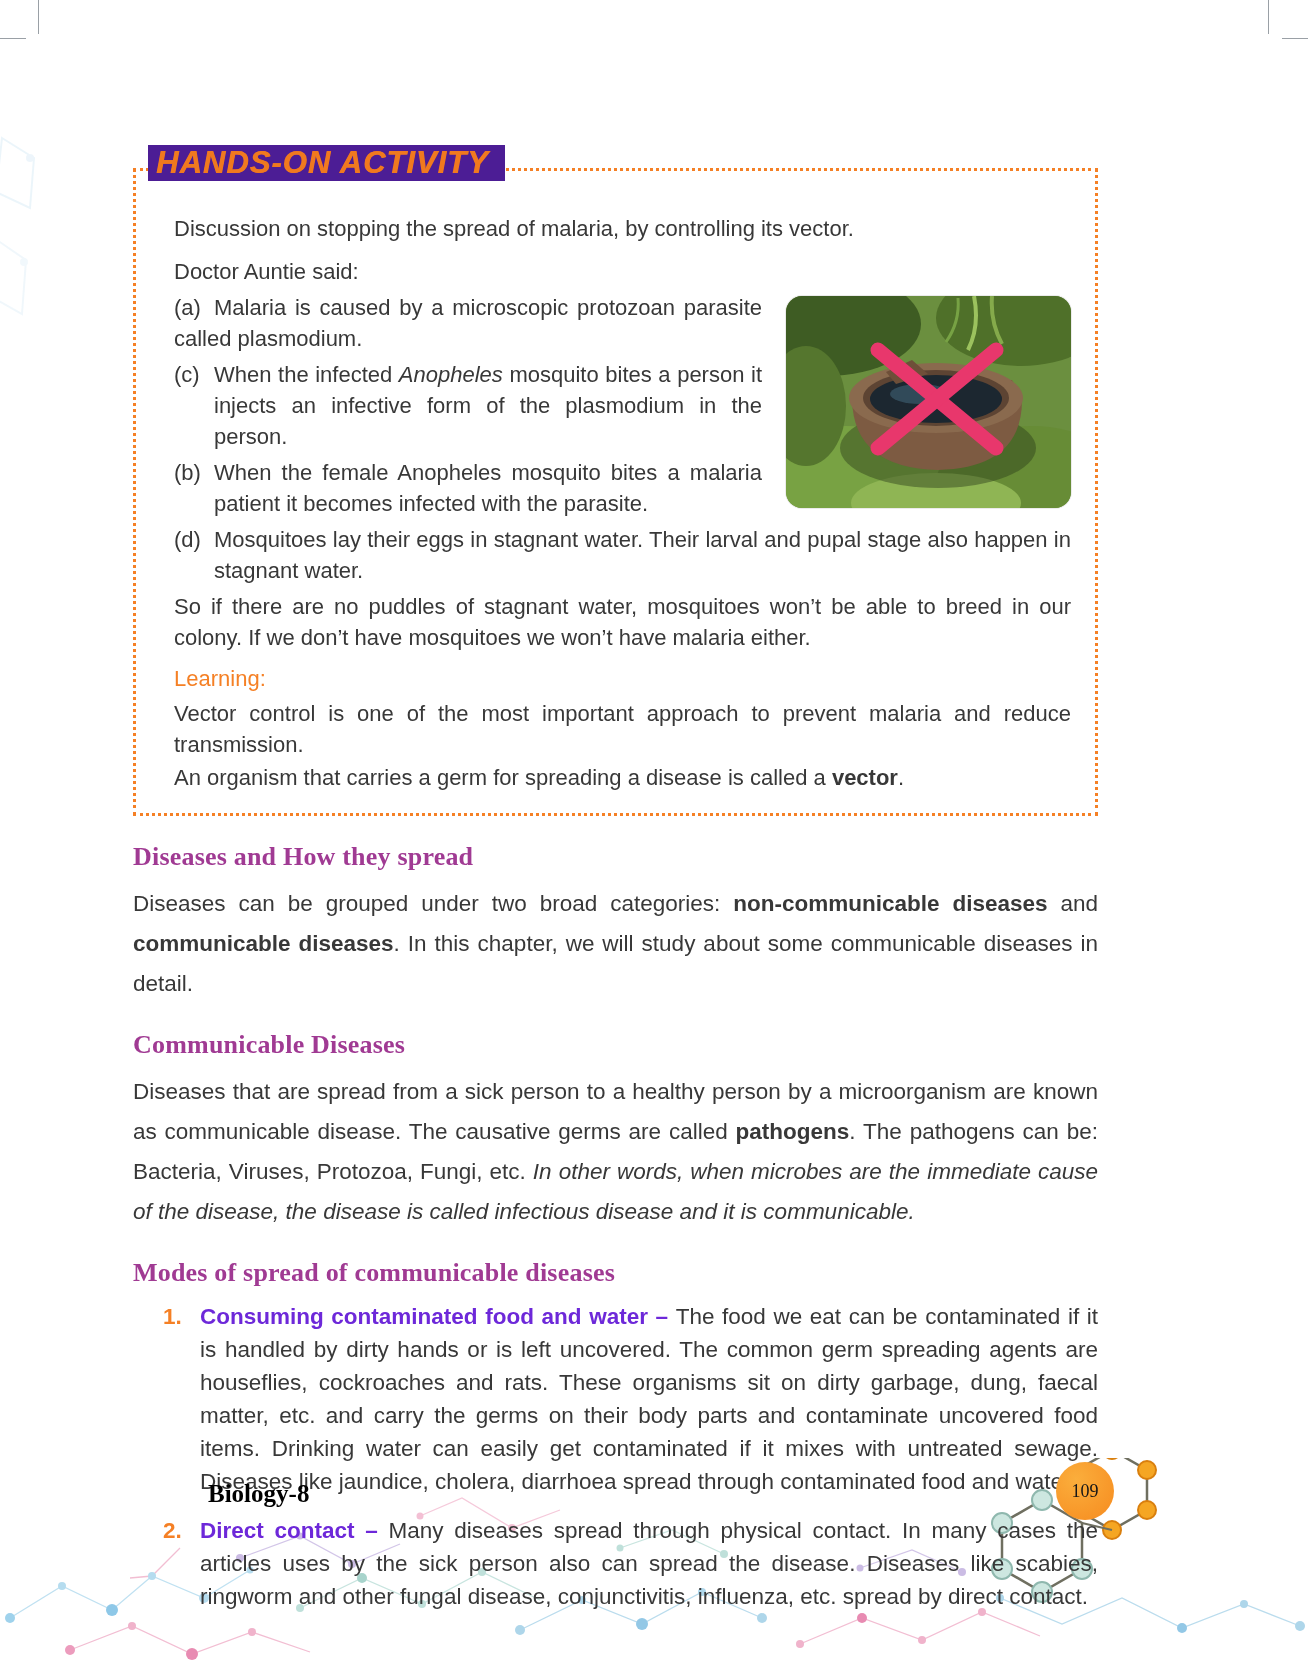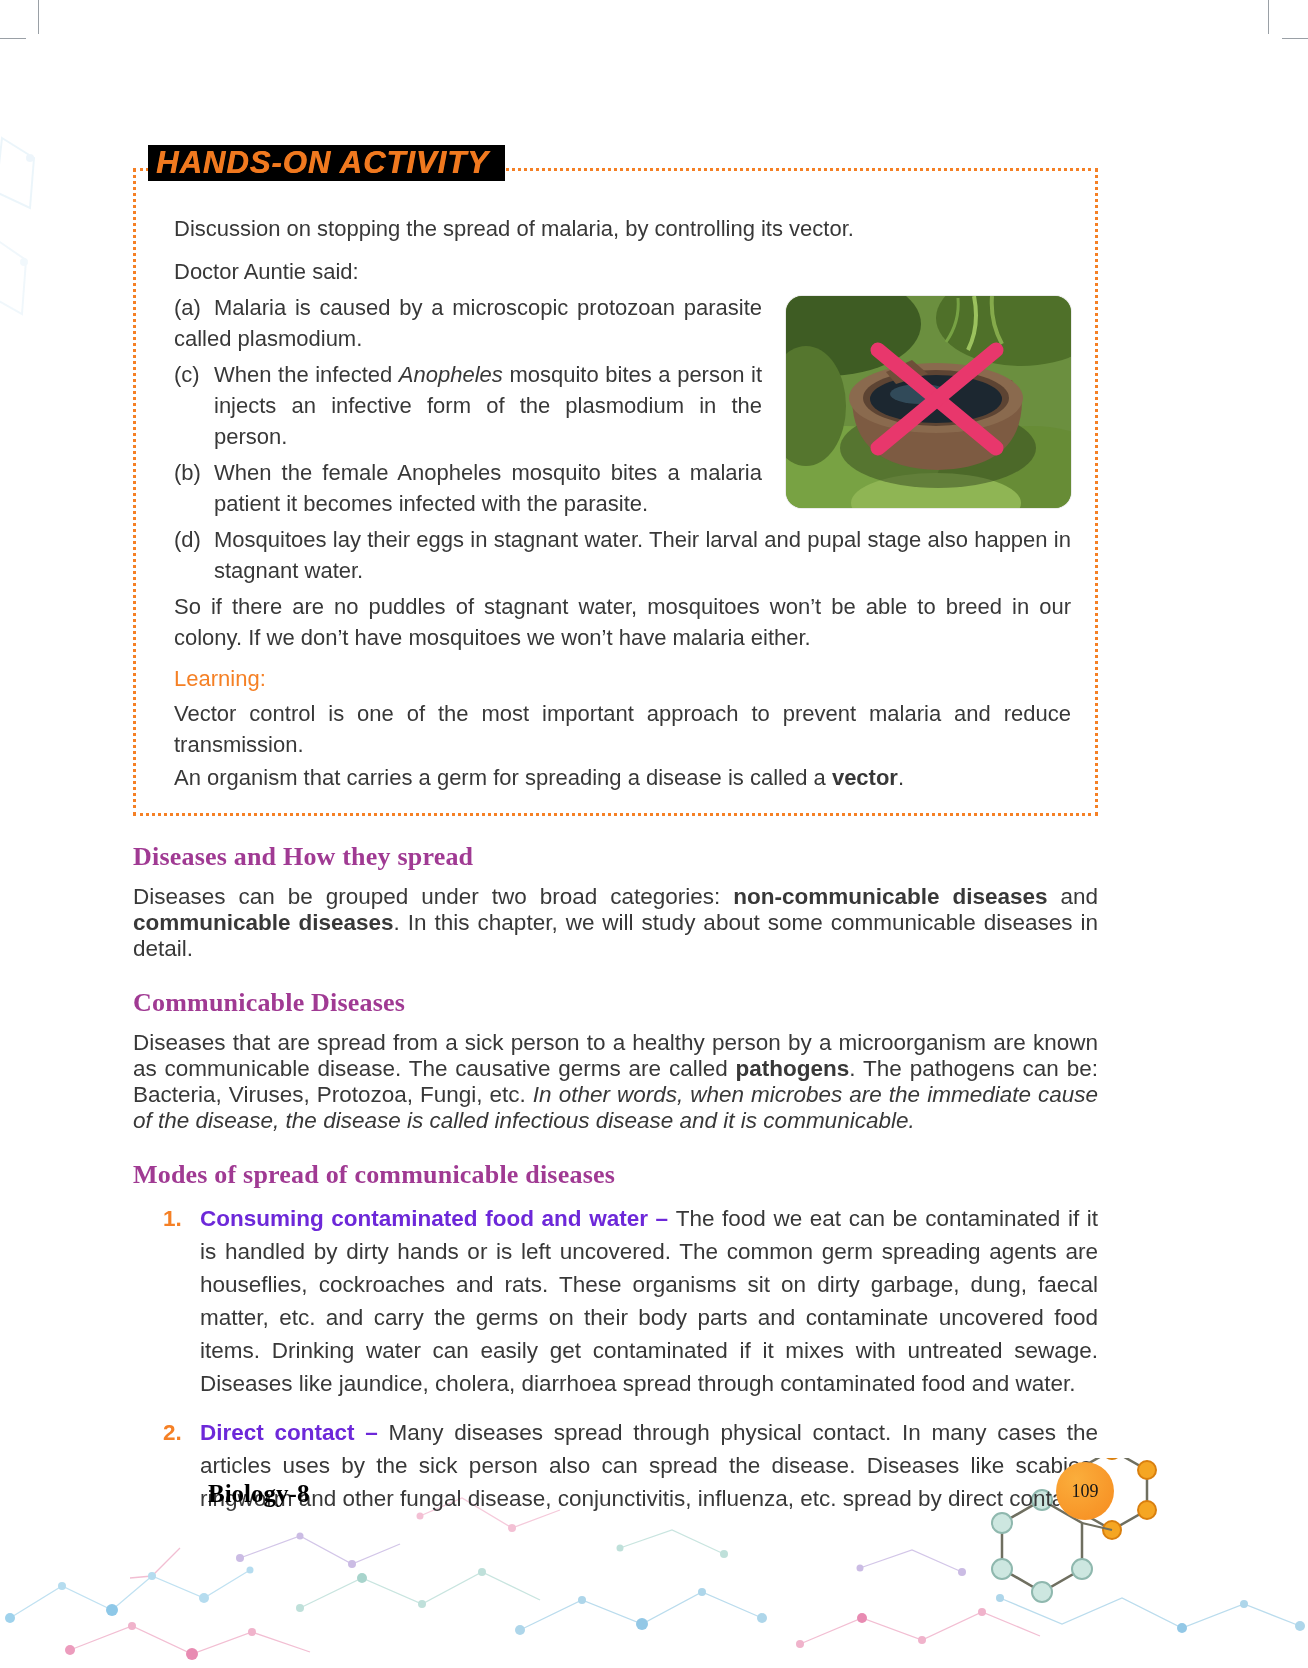--- a/index.html
+++ b/index.html
@@ -20,21 +20,21 @@
 
   
   .activity-box {
     position:relative;
     border:3px dotted #F58025;
     padding:30px 24px 18px 38px;
     margin-top:18px;
   }
   .activity-title {
     position:absolute; top:-26px; left:12px;
-    background:#000000; padding:0 16px 0 8px;
+    background:#4c1d95; padding:0 16px 0 8px;
     font-family:"Liberation Sans", sans-serif;
     font-weight:bold; font-style:italic;
     font-size:31px; letter-spacing:1px; color:#F0791F;
     text-shadow:0.6px 0 0 #F0791F;
     white-space:nowrap;
   }
   .activity-body { font-size:22px; line-height:31px; }
   .a-line { margin:12px 0 5px 0; }
   .float-img {
     float:right; width:285px; height:212px;
@@ -50,21 +50,21 @@
   .learning-italic { }
   .learning-italic .b { font-weight:bold; }
   .em-i { font-style:italic; }
 
   
   h2.sec {
     font-family:"Liberation Serif", serif;
     font-size:26px; font-weight:bold; color:#A03A93;
     margin:26px 0 12px 0; letter-spacing:0.2px;
   }
-  p.body { font-size:22.5px; line-height:26px; text-align:justify; margin:0 0 6px 0; }
+  p.body { font-size:22.5px; line-height:40px; text-align:justify; margin:0 0 6px 0; }
   p.body .b { font-weight:bold; }
   p.body .i { font-style:italic; }
 
   .mode {
     position:relative; padding-left:67px;
     font-size:22.5px; line-height:33px; text-align:justify;
     margin:12px 0 16px 0;
   }
   .mode-num { position:absolute; left:30px; top:0; color:#F58025; font-weight:bold; }
   .mode-lead { color:#6d28d9; font-weight:bold; }

